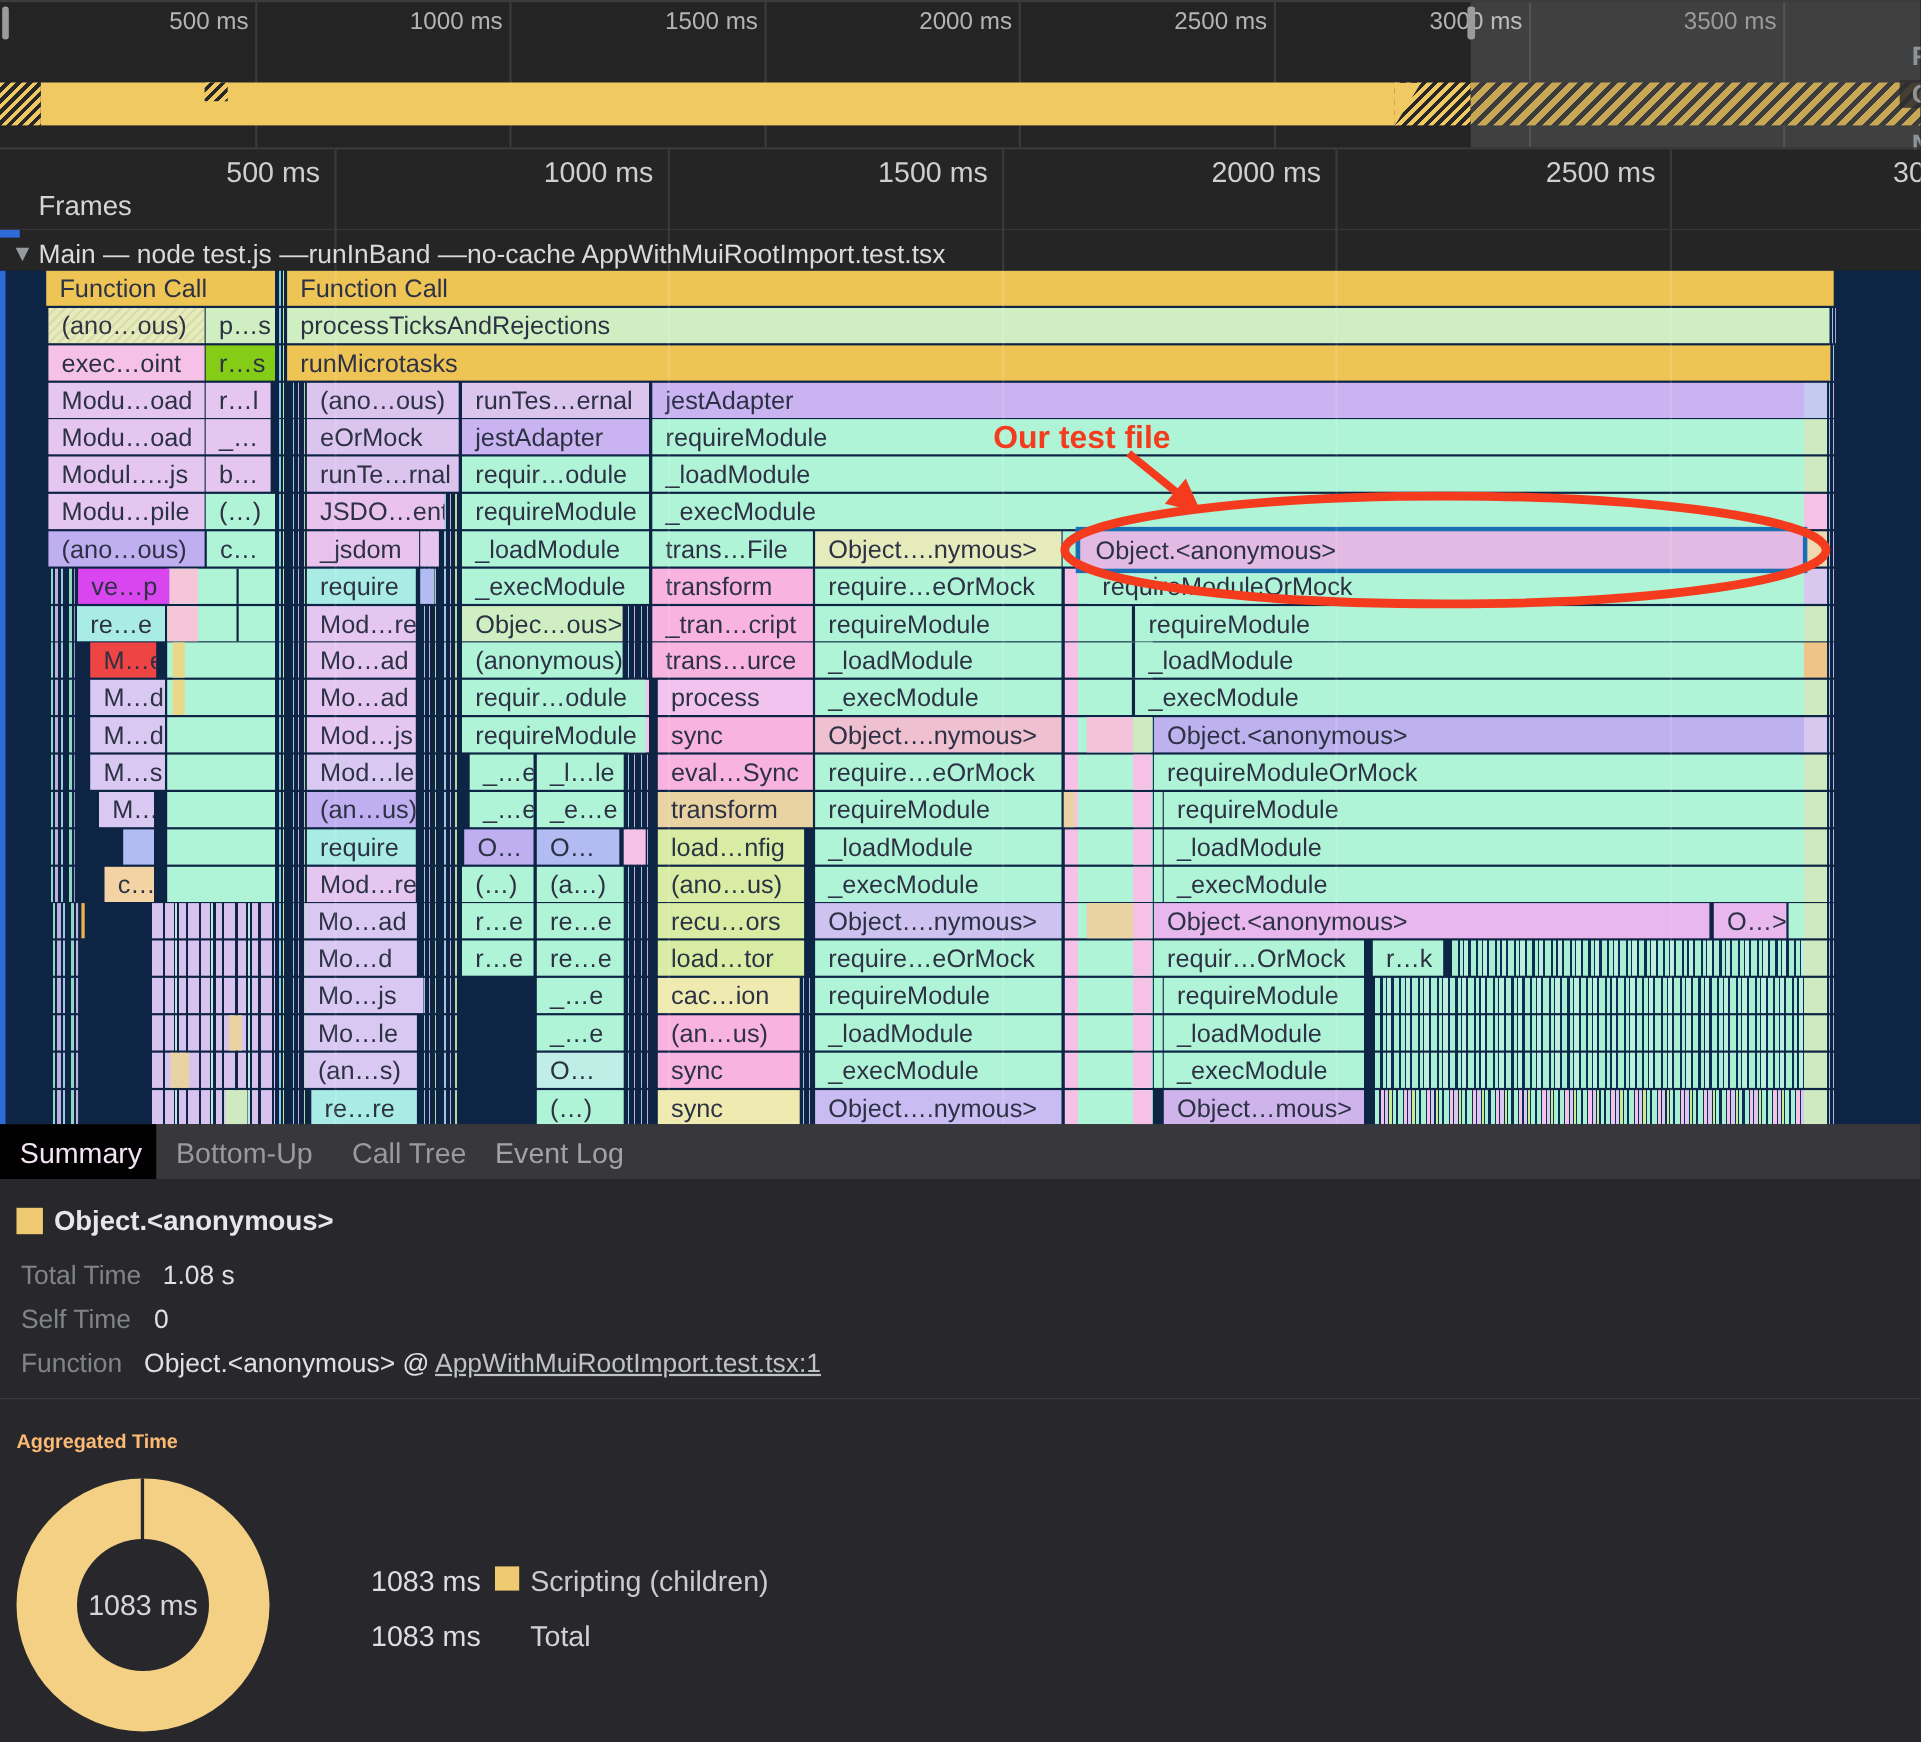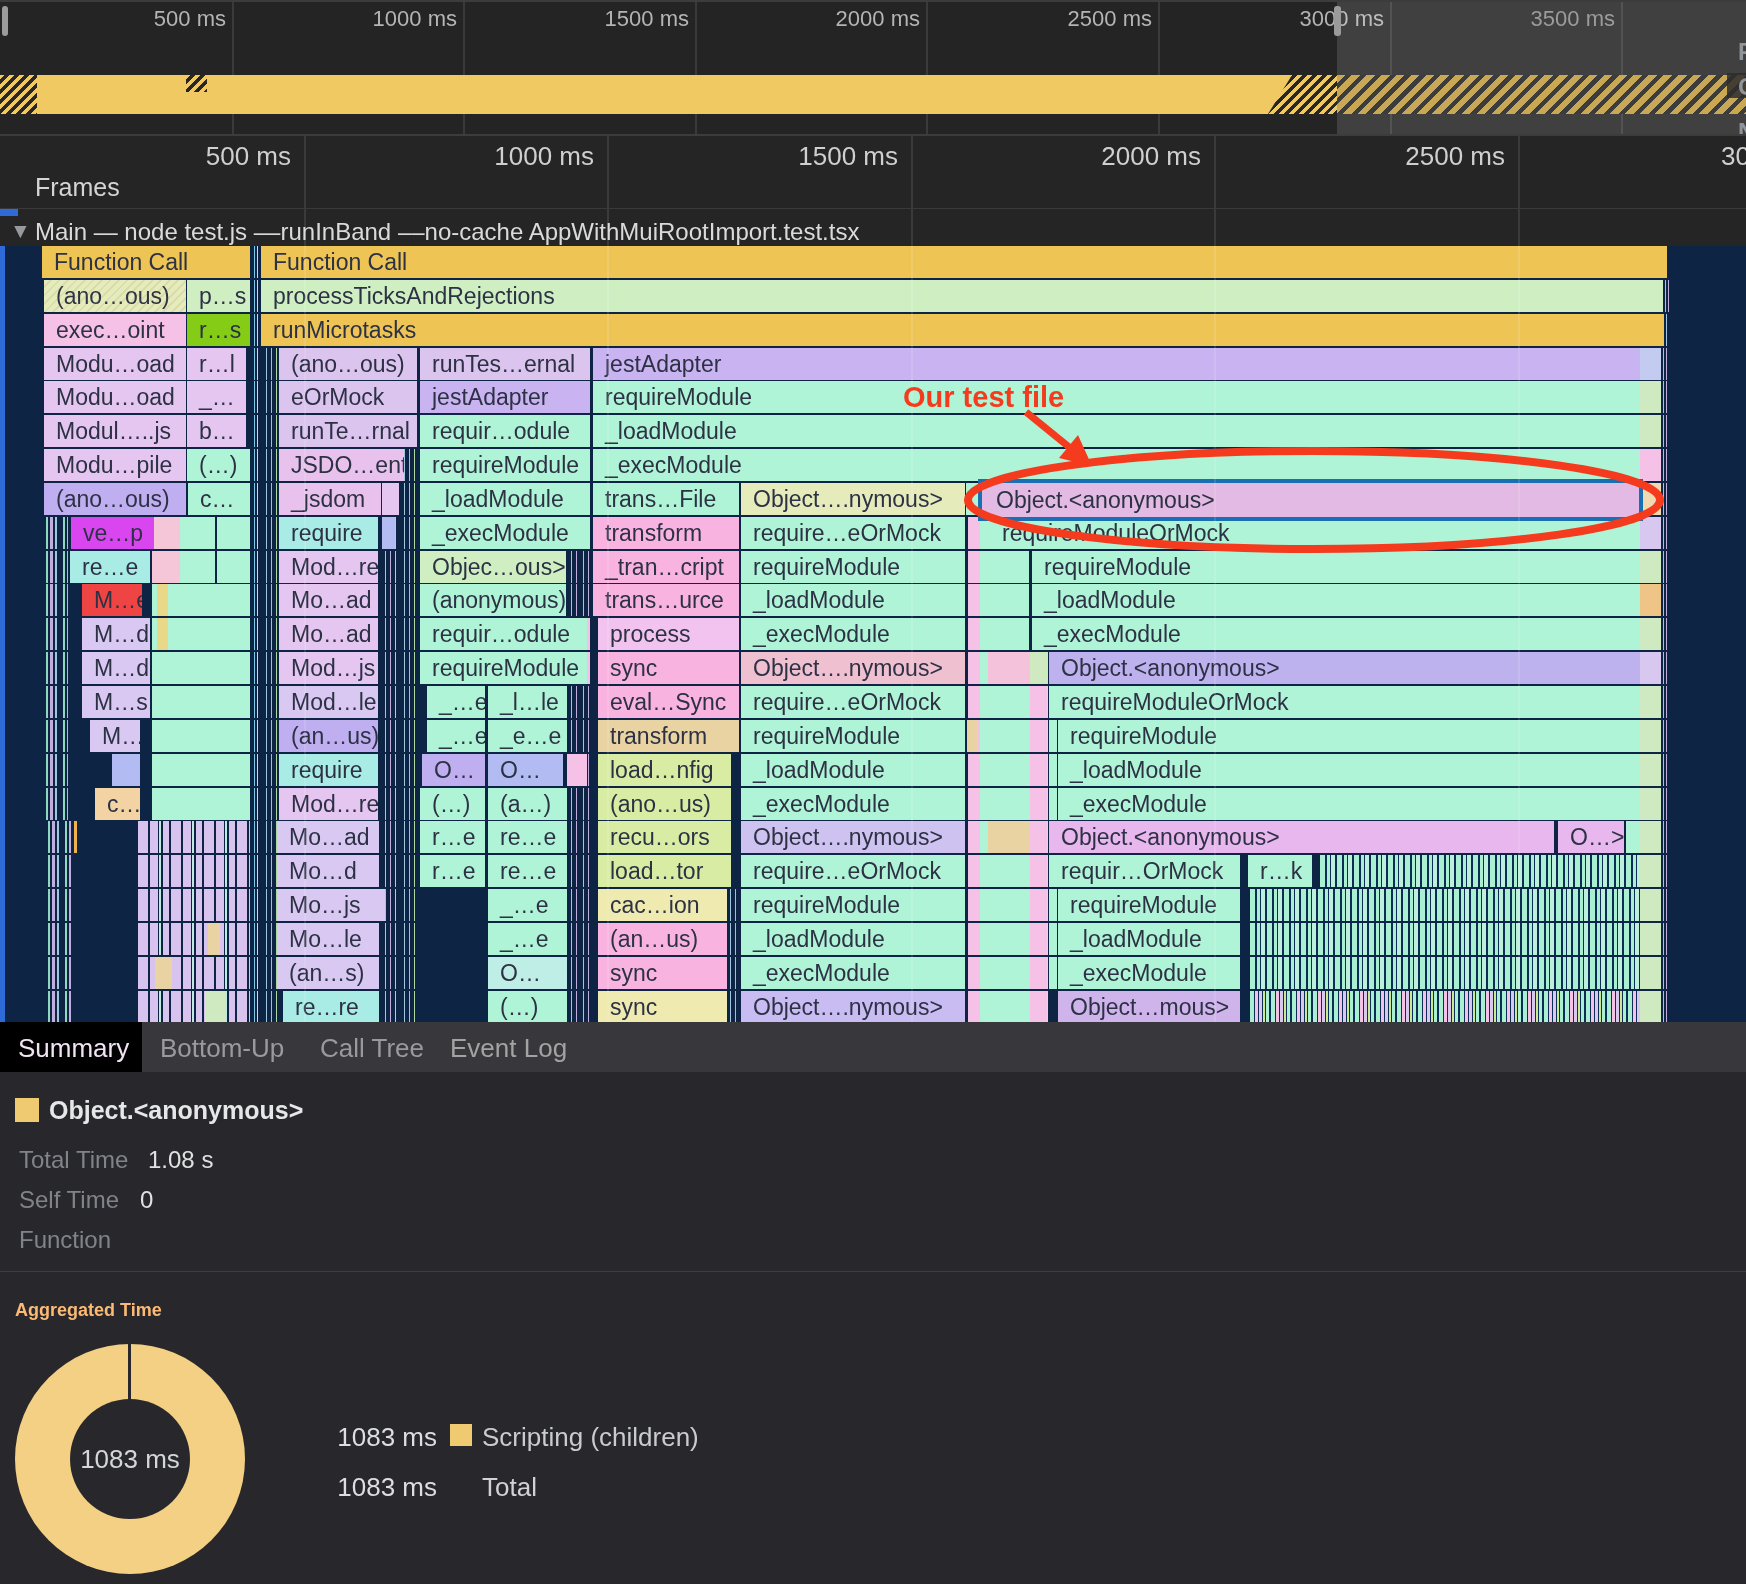--- a/index.html
+++ b/index.html
@@ -430,20 +430,21 @@
 <div class="abs" style="left:320px;top:1033px;font-size:26px;color:#9a9a9e">Call Tree</div>
 <div class="abs" style="left:450px;top:1033px;font-size:26px;color:#a3a3a3">Event Log</div>
 <div class="abs" style="left:0;top:1072px;width:1746px;height:512px;background:#28282c"></div>
 <div class="abs" style="left:15px;top:1098px;width:24px;height:24px;background:#f0ca70"></div>
 <div class="abs" style="left:49px;top:1096px;font-size:25px;font-weight:bold;color:#e6e7e9">Object.&lt;anonymous&gt;</div>
 <div class="abs" style="left:19px;top:1146px;font-size:24px;color:#808488">Total Time</div>
 <div class="abs" style="left:148px;top:1146px;font-size:24px;color:#e0e1e3">1.08 s</div>
 <div class="abs" style="left:19px;top:1186px;font-size:24px;color:#808488">Self Time</div>
 <div class="abs" style="left:140px;top:1186px;font-size:24px;color:#e0e1e3">0</div>
 <div class="abs" style="left:19px;top:1226px;font-size:24px;color:#808488">Function</div>
+<div class="abs" style="left:131px;top:1226px;font-size:24px;color:#e0e1e3">Object.&lt;anonymous&gt; @ <span style="color:#bfc2c5;text-decoration:underline">AppWithMuiRootImport.test.tsx:1</span></div>
 <div class="abs" style="left:0;top:1271px;width:1746px;height:1px;background:#3e3e42"></div>
 <div class="abs" style="left:15px;top:1300px;font-size:18px;font-weight:bold;color:#fdba74">Aggregated Time</div>
 <div class="abs" style="left:15px;top:1344px;width:230px;height:230px;border-radius:50%;background:#f3d084"></div>
 <div class="abs" style="left:70px;top:1399px;width:120px;height:120px;border-radius:50%;background:#28282c"></div>
 <div class="abs" style="left:128px;top:1344px;width:3px;height:56px;background:#28282c"></div>
 <div class="abs" style="left:30px;top:1444px;width:200px;text-align:center;font-size:26px;color:#d4d6d8">1083 ms</div>
 <div class="abs" style="left:247px;top:1422px;width:190px;text-align:right;font-size:26px;color:#dcdee0">1083 ms</div>
 <div class="abs" style="left:450px;top:1424px;width:22px;height:22px;background:#f0ca70"></div>
 <div class="abs" style="left:482px;top:1422px;font-size:26px;color:#c9cbcd">Scripting (children)</div>
 <div class="abs" style="left:247px;top:1472px;width:190px;text-align:right;font-size:26px;color:#dcdee0">1083 ms</div>

